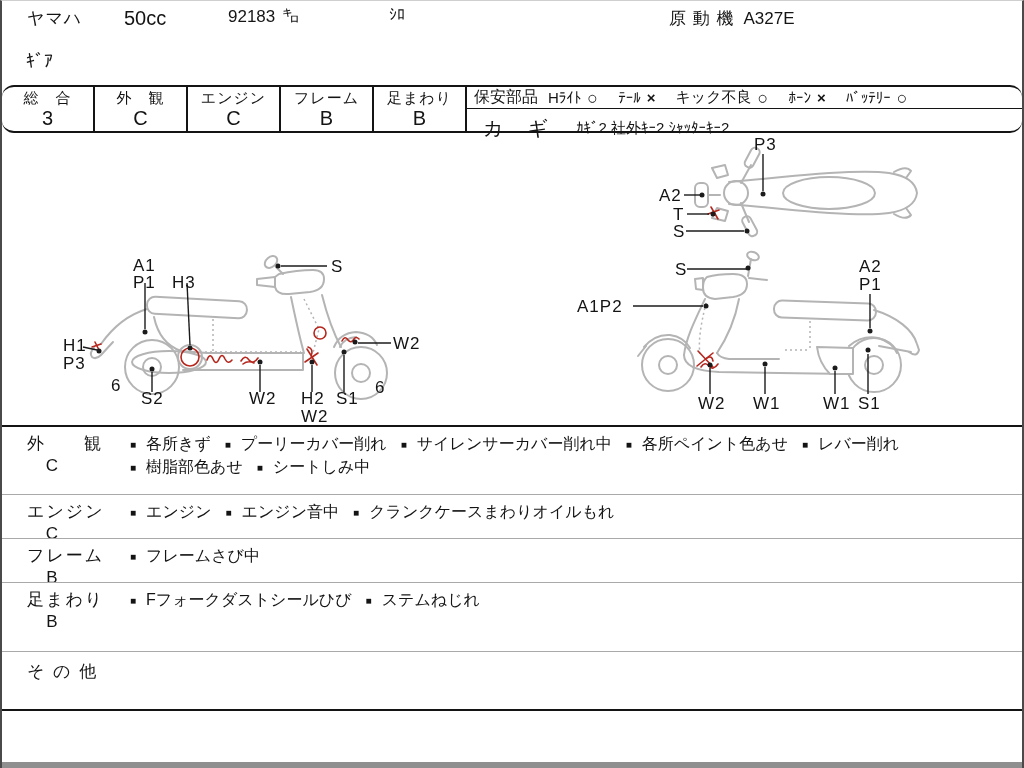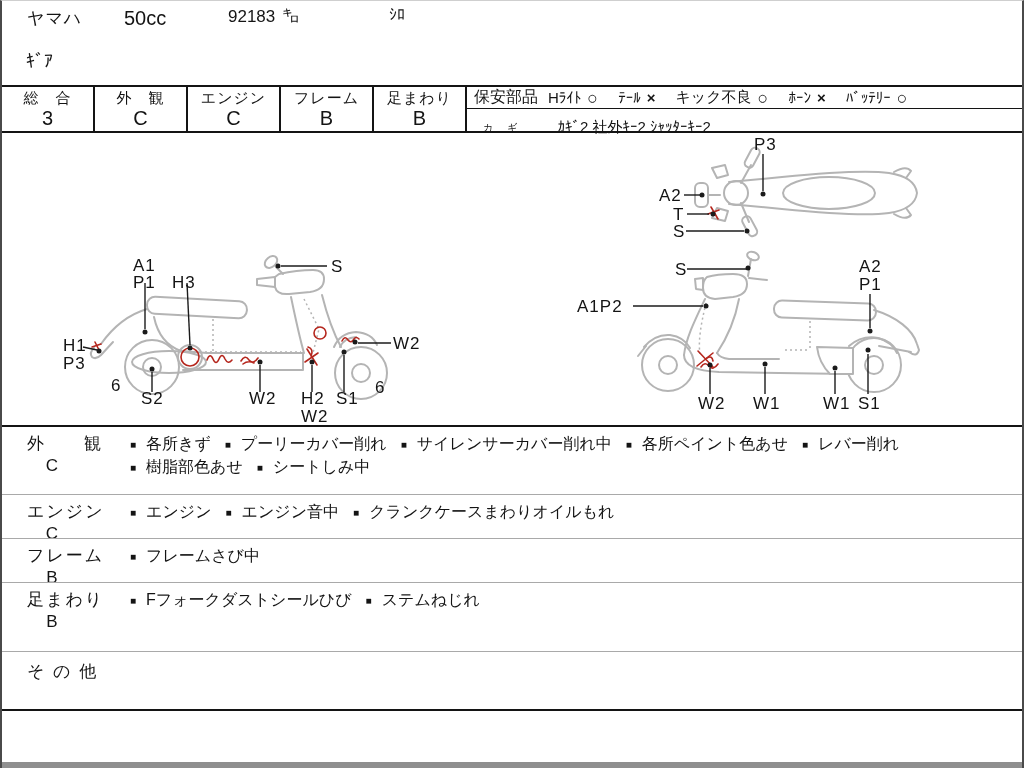--- a/index.html
+++ b/index.html
@@ -16,33 +16,33 @@
   .h-cc{left:122px;top:6px;font-size:20px;}
   .h-mileage{left:226px;top:6px;font-size:17px;}
   .h-unit{margin-left:7px;}
   .h-color{left:387px;top:5px;font-size:16px;}
   .h-model{left:24px;top:28px;font-size:18px;margin-top:22px;}
   .h-right{left:667px;top:5px;font-size:17px;}
   .h-line{line-height:25px;white-space:nowrap;}
   .h-lab{letter-spacing:1px;margin-right:9px;}
   
   .grade-strip{top:84px;left:0;right:0;height:48px;display:flex;
-    border-top:2px solid #141414;border-bottom:2px solid #141414;box-sizing:border-box;}
+    border-top:2px solid #141414;border-bottom:2px solid #141414;box-sizing:border-box;border-radius:12px;}
   .g-cell{width:93px;border-right:2px solid #141414;text-align:center;padding-top:2px;box-sizing:border-box;}
   .g-label{font-size:15px;letter-spacing:1px;line-height:18px;}
   .g-value{font-size:20px;line-height:22px;}
   .sp-panel{flex:1;display:flex;flex-direction:column;gap:9px;}
   .sp-row{height:23px;border-bottom:1px solid #141414;display:flex;align-items:center;padding-left:7px;box-sizing:border-box;white-space:nowrap;}
   .sp-title{font-size:16px;margin-right:10px;}
   .sp-item{display:flex;align-items:center;margin-right:20px;}
   .sp-name{font-size:15px;}
   .st-circle{font-size:18px;font-weight:bold;margin-left:6px;line-height:18px;}
   .st-cross{font-size:15px;font-weight:bold;margin-left:6px;}
   .key-row{height:21px;display:flex;align-items:center;padding-left:16px;font-size:15px;white-space:nowrap;}
-  .key-label{letter-spacing:2px;margin-right:38px;font-size:10px;text-align:right;}
+  .key-label{letter-spacing:2px;margin-right:26px;font-size:20px;text-align:right;}
   
   svg text{font-family:"Liberation Sans","DejaVu Sans",sans-serif;font-size:17px;fill:#141414;letter-spacing:1px;}
   .outline{stroke:#b4b4b4;stroke-width:2;fill:none;stroke-linecap:round;stroke-linejoin:round;}
   .outline-fill{stroke:#b4b4b4;stroke-width:2;fill:#ffffff;stroke-linejoin:round;}
   .dotted{stroke:#b4b4b4;stroke-width:1.5;fill:none;stroke-dasharray:2 3;}
   .dmg{stroke:#b5261d;stroke-width:1.6;fill:none;stroke-linecap:round;}
   .ptr{stroke:#1b1b1b;stroke-width:1.4;fill:none;}
   .dot{fill:#1b1b1b;stroke:none;}
   
   .note-row{left:0;right:0;display:flex;font-size:16px;box-sizing:border-box;}
@@ -62,20 +62,21 @@
 <body>
 
 <div class="page">
 
   <div class="abs h-maker">ヤマハ</div>
   <div class="abs h-cc">50cc</div>
   <div class="abs h-mileage"><span>92183</span><span class="h-unit">㌔</span></div>
   <div class="abs h-color">ｼﾛ</div>
   <div class="abs h-model">ｷﾞｱ</div>
   <div class="abs h-right">
+    <div class="h-line"><span class="h-lab">原 動 機</span><span>A327E</span></div>
   </div>
 
   <div class="abs grade-strip">
     <div class="g-cell">
       <div class="g-label">総　合</div>
       <div class="g-value">3</div>
     </div>
     <div class="g-cell">
       <div class="g-label">外　観</div>
       <div class="g-value">C</div>

